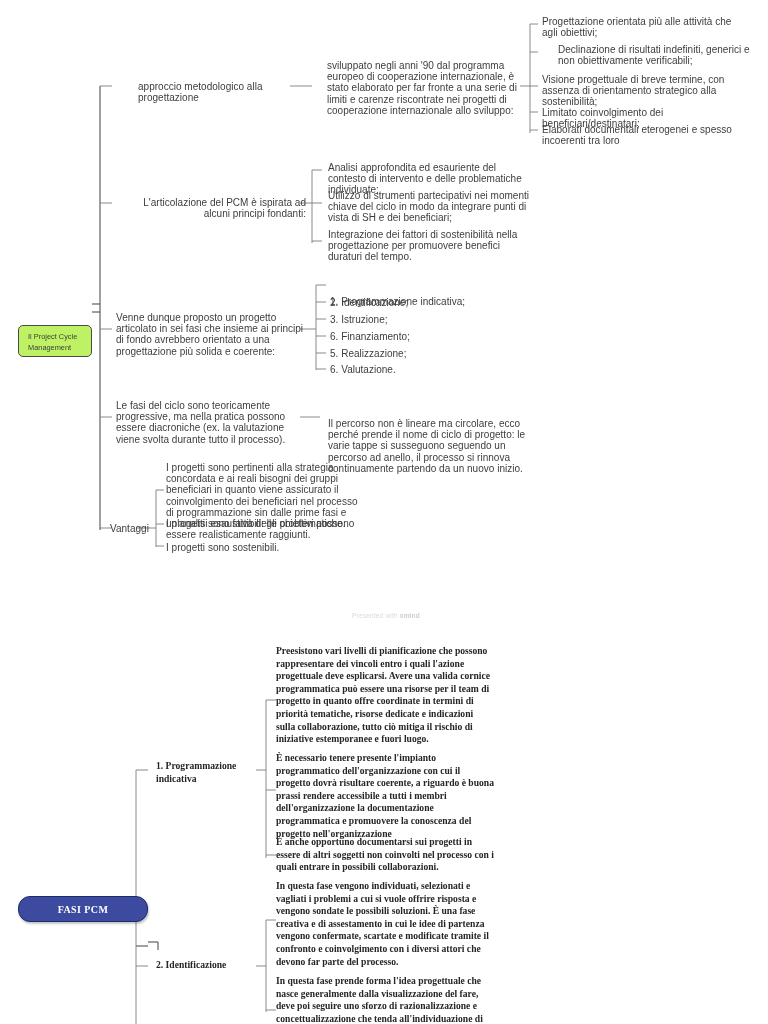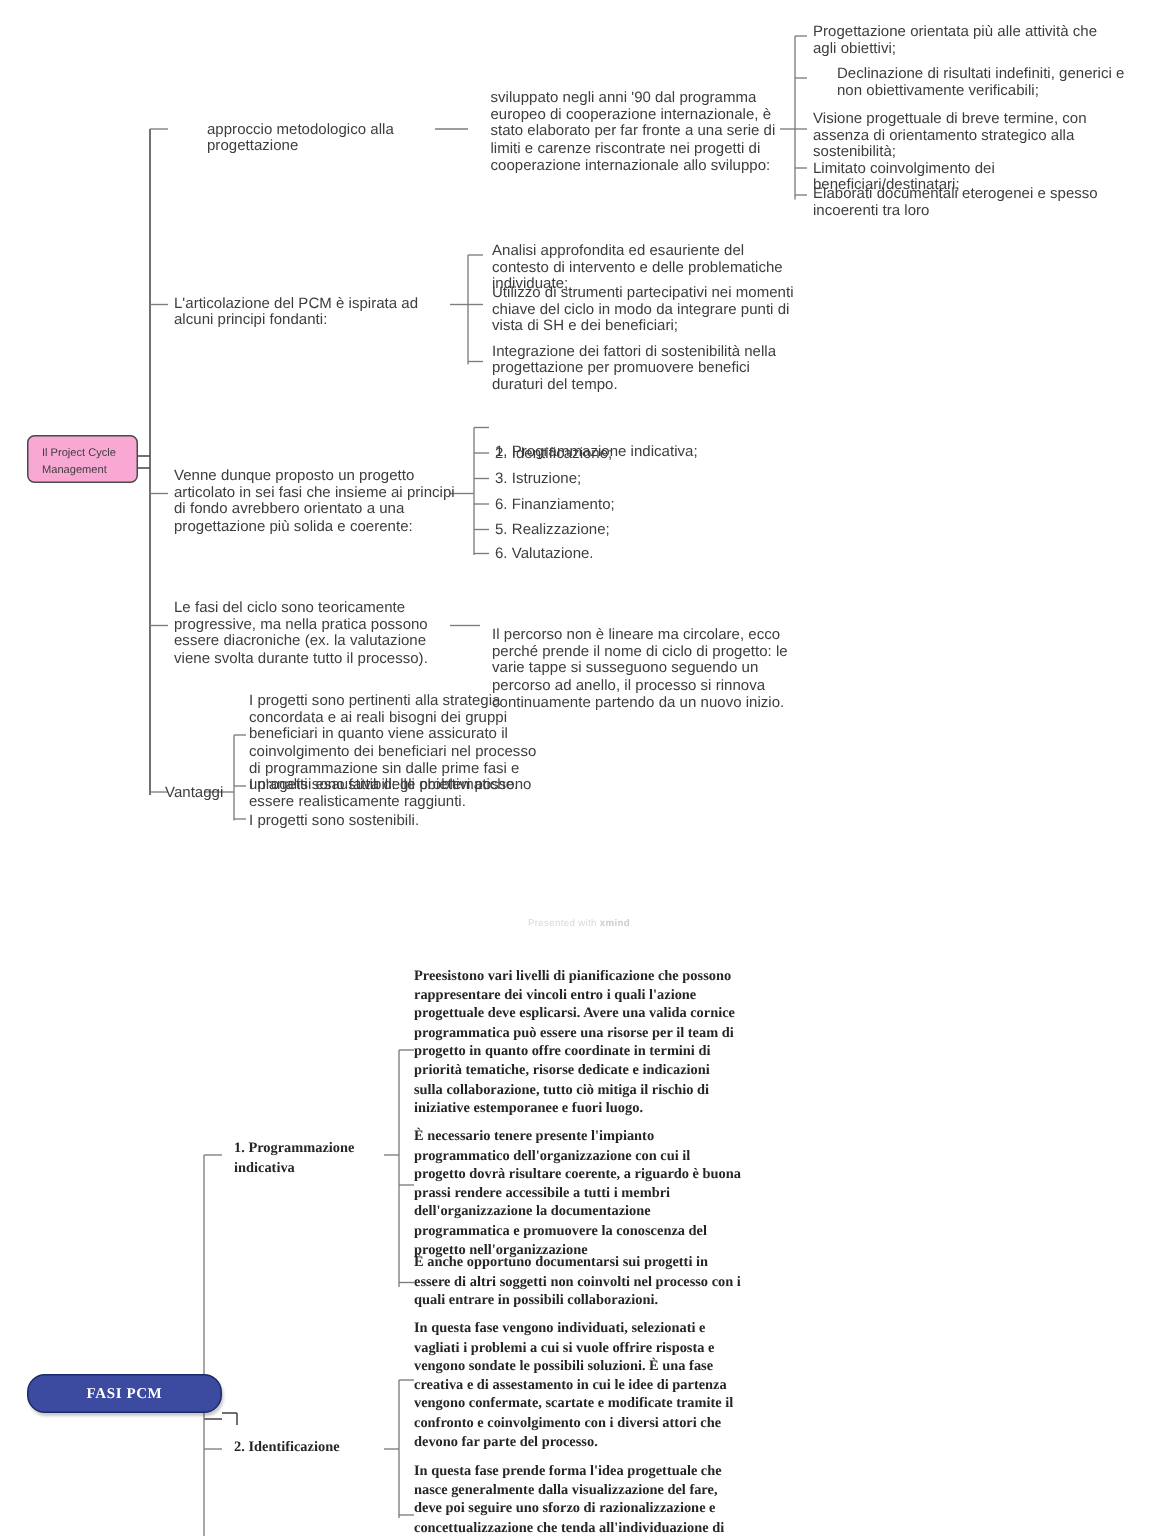--- a/index.html
+++ b/index.html
@@ -32,26 +32,27 @@
     font-size: 9.6px;
     line-height: 12.6px;
     color: #262626;
     font-weight: 600;
   }
 
   
   .root-box {
     border: 1px solid #4a4a4a;
     border-radius: 5px;
-    background: #f9a8d4;
+    background: #bef264;
     font-size: 7.4px;
     line-height: 11px;
     color: #3d3d3d;
     padding: 5px 8px 5px 9px;
     box-sizing: border-box;
+    margin-top: 35px;
   }
   .root-box-blue {
     border: 1px solid #1d2a6b;
     border-radius: 7px;
     background: #3c4ba0;
     color: #ffffff;
     font-family: "Liberation Serif", serif;
     font-size: 10px;
     font-weight: 700;
     letter-spacing: .4px;
@@ -176,21 +177,21 @@
 <div class="node txt" style="left:542px; top:74px; width:208px;">
   <span>Visione progettuale di breve termine, con assenza di orientamento strategico alla sostenibilità;</span>
 </div>
 <div class="node txt" style="left:542px; top:107px; width:208px;">
   <span>Limitato coinvolgimento dei beneficiari/destinatari;</span>
 </div>
 <div class="node txt" style="left:542px; top:124px; width:205px;">
   <span>Elaborati documentali eterogenei e spesso incoerenti tra loro</span>
 </div>
 
-<div class="node txt" style="left:116px; top:197px; width:190px;">
+<div class="node txt" style="left:116px; top:197px; width:190px;text-align:right;">
   <span>L'articolazione del PCM è ispirata ad alcuni principi fondanti:</span>
 </div>
 
 <div class="node txt" style="left:328px; top:162px; width:200px;">
   <span>Analisi approfondita ed esauriente del contesto di intervento e delle problematiche individuate;</span>
 </div>
 <div class="node txt" style="left:328px; top:190px; width:202px;">
   <span>Utilizzo di strumenti partecipativi nei momenti chiave del ciclo in modo da integrare punti di vista di SH e dei beneficiari;</span>
 </div>
 <div class="node txt" style="left:328px; top:229px; width:200px;">
@@ -238,21 +239,21 @@
   <span>I progetti sono fattibili: gli obiettivi possono essere realisticamente raggiunti.</span>
 </div>
 <div class="node txt" style="left:166px; top:542px; width:200px;">
   <span>I progetti sono sostenibili.</span>
 </div>
 
 <div class="watermark" style="left:352px; top:612px;">
   <span>Presented with </span><b>xmind</b>
 </div>
 
-<div class="node root-box-blue" style="left:18px; top:916px; width:130px; height:26px;border-radius:12px;">
+<div class="node root-box-blue" style="left:18px; top:896px; width:130px; height:26px;border-radius:12px;">
   <span>FASI PCM</span>
 </div>
 
 <div class="node txt-serif" style="left:156px; top:760px; width:100px;">
   <span>1. Programmazione indicativa</span>
 </div>
 <div class="node txt-serif" style="left:276px; top:645px; width:218px;">
   <span>Preesistono vari livelli di pianificazione che possono rappresentare dei vincoli entro i quali l'azione progettuale deve esplicarsi. Avere una valida cornice programmatica può essere una risorse per il team di progetto in quanto offre coordinate in termini di priorità tematiche, risorse dedicate e indicazioni sulla collaborazione, tutto ciò mitiga il rischio di iniziative estemporanee e fuori luogo.</span>
 </div>
 <div class="node txt-serif" style="left:276px; top:752px; width:218px;">

